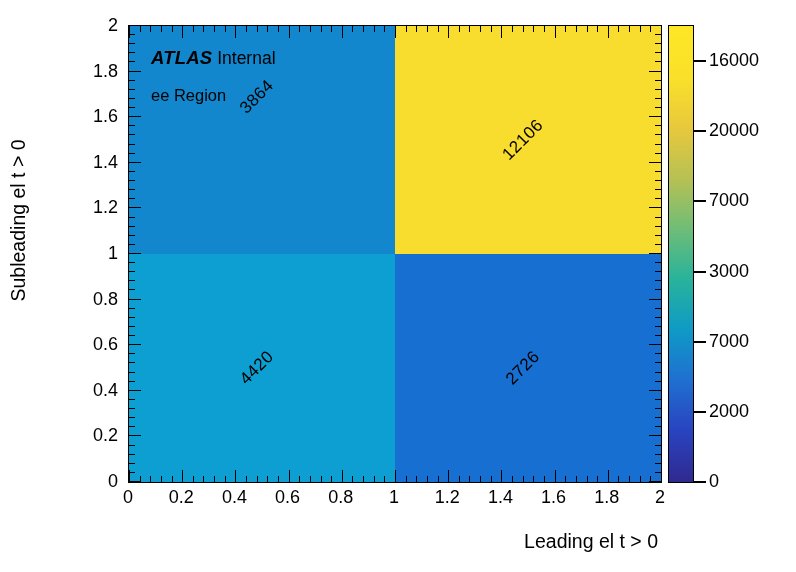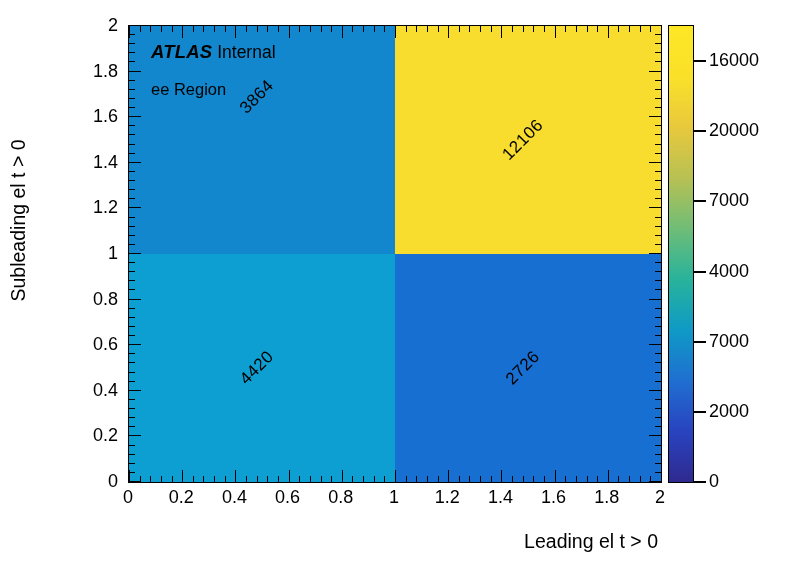--- a/index.html
+++ b/index.html
@@ -46,21 +46,21 @@
     font-size: 17px;
     color: #000000;
     white-space: nowrap;
     letter-spacing: 0.4px;
   }
 
   
   #legend-block {
     position: absolute;
     left: 22px;
-    top: 17px;
+    top: 23px;
     width: 300px;
     color: #000;
   }
   .legend-line {
     font-size: 16.5px;
     line-height: 1;
     margin-bottom: 19px;
     white-space: nowrap;
   }
   .atlas-word {
@@ -434,20 +434,20 @@
   <div id="colorbar-gradient" style="background: linear-gradient(rgb(253, 231, 37), rgb(250, 225, 41), rgb(232, 200, 60), rgb(184, 193, 83), rgb(111, 189, 119), rgb(40, 179, 155), rgb(15, 154, 198), rgb(31, 111, 208), rgb(41, 67, 192), rgb(47, 42, 143));"></div>
 </div>
 <div id="colorbar-ticks">
     <div class="cb-tick" style="top: 481px;"></div>
     <div class="cb-label" style="top: 481px;">0</div>
     <div class="cb-tick" style="top: 410.846px;"></div>
     <div class="cb-label" style="top: 410.846px;">2000</div>
     <div class="cb-tick" style="top: 340.692px;"></div>
     <div class="cb-label" style="top: 340.692px;">7000</div>
     <div class="cb-tick" style="top: 270.538px;"></div>
-    <div class="cb-label" style="top: 270.538px;">4000</div>
+    <div class="cb-label" style="top: 270.538px;">3000</div>
     <div class="cb-tick" style="top: 200.385px;"></div>
     <div class="cb-label" style="top: 200.385px;">7000</div>
     <div class="cb-tick" style="top: 130.231px;"></div>
     <div class="cb-label" style="top: 130.231px;">20000</div>
     <div class="cb-tick" style="top: 60.0769px;"></div>
     <div class="cb-label" style="top: 60.0769px;">16000</div>
   </div>
 
 </body></html>

